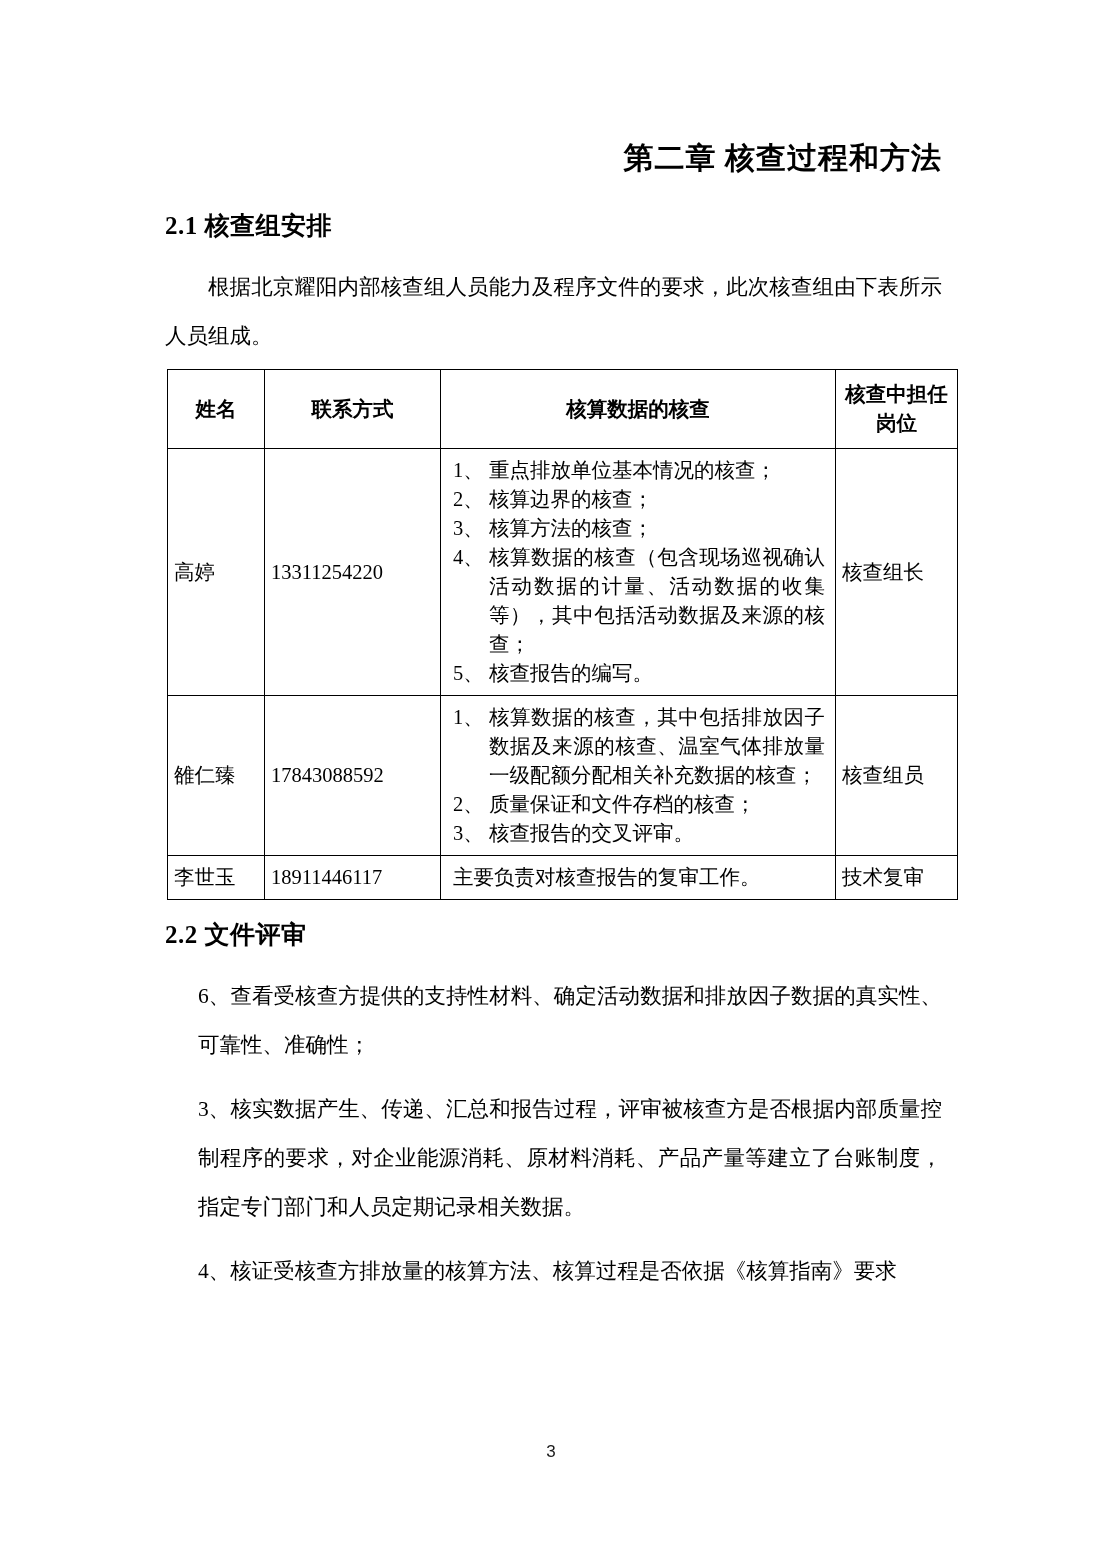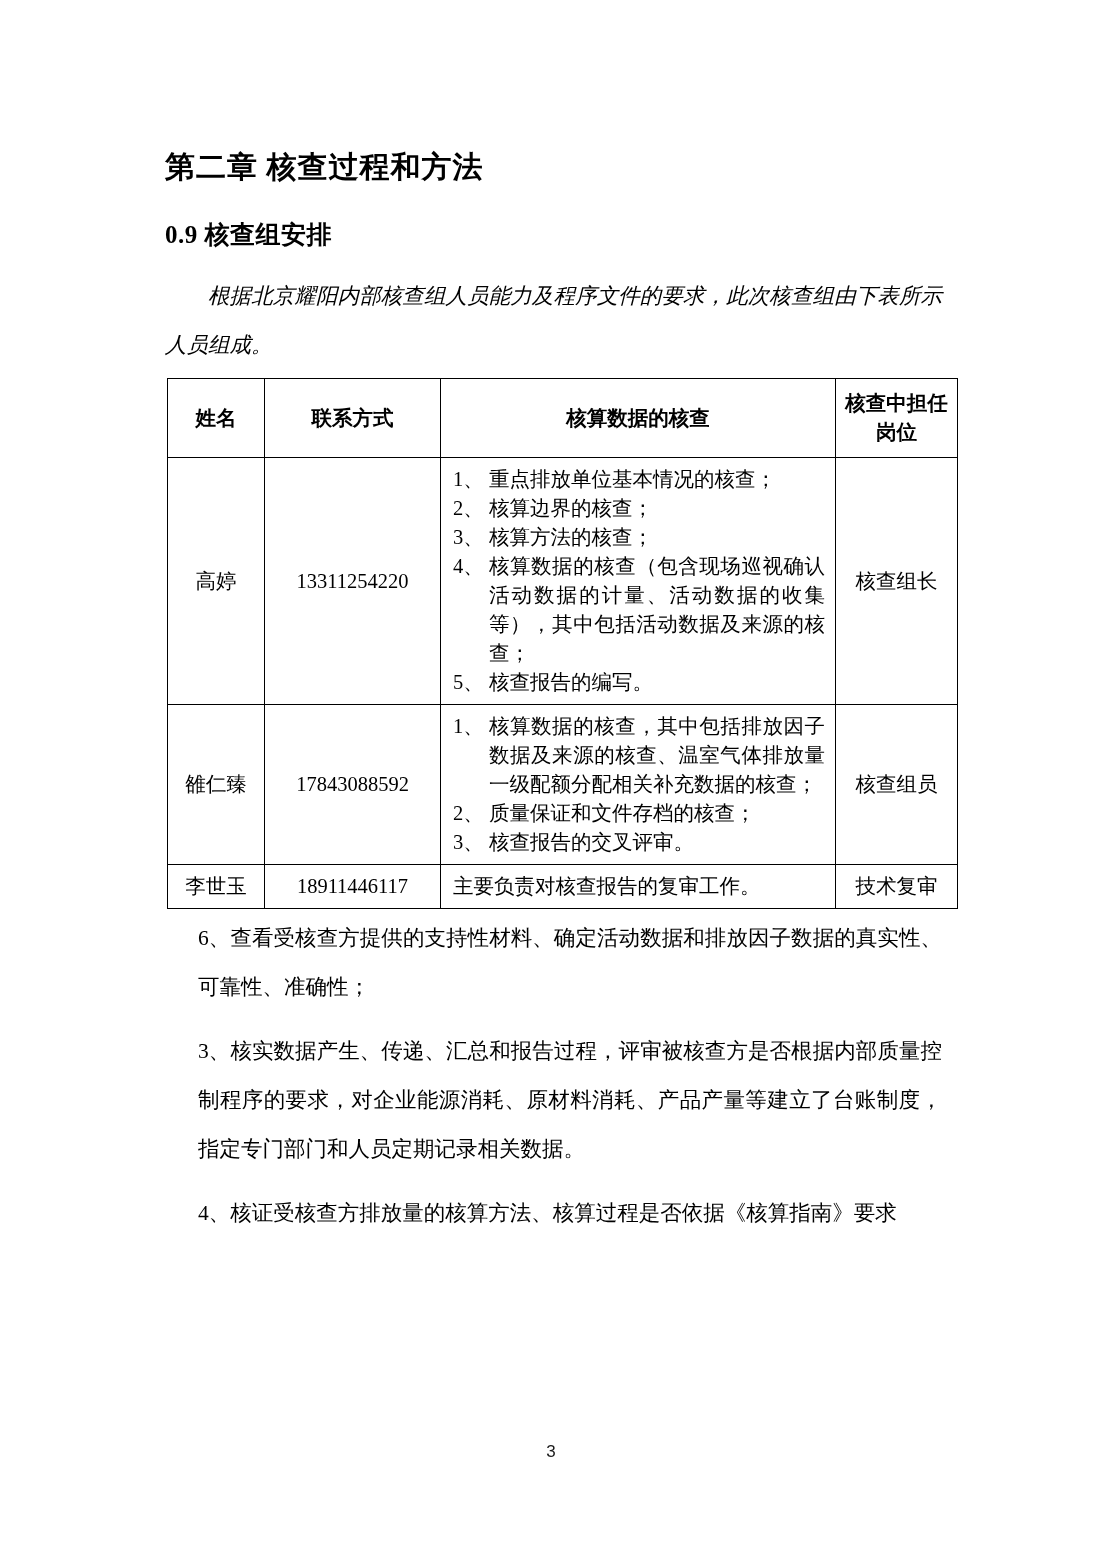--- a/index.html
+++ b/index.html
@@ -13,41 +13,41 @@
     height: 1559px;
     margin: 0 auto;
     background: #ffffff;
     color: #000000;
     font-family: "Liberation Serif", "DejaVu Serif", serif;
     box-sizing: border-box;
     padding: 130px 160px 0 165px;
     overflow: hidden;
   }
   .chapter-title {
-    text-align: left;
+    text-align: right;
     font-size: 30px;
     font-weight: 700;
     line-height: 42px;
     letter-spacing: 1px;
-    margin: 16px 0 30px 0;
+    margin: 7px 0 30px 0;
   }
   .section-heading {
     font-size: 25px;
     font-weight: 700;
     line-height: 34px;
     margin: 30px 0 20px 0;
     letter-spacing: 0.5px;
   }
   .body-para {
     font-size: 21.5px;
     line-height: 49px;
     text-align: justify;
     margin: 0 0 8px 0;
   }
-  .first-indent { text-indent: 2em; font-style: italic; }
+  .first-indent { text-indent: 2em; }
   .table-caption {
     text-align: center;
     font-size: 19px;
     font-weight: 700;
     margin: 22px 0 18px 0;
     line-height: 26px;
   }
   table.members {
     border-collapse: collapse;
     table-layout: fixed;
@@ -62,21 +62,21 @@
     box-sizing: border-box;
   }
   table.members th {
     font-weight: 700;
     text-align: center;
     padding: 10px 6px;
     line-height: 29px;
     height: 62px;
   }
   td.cell-center {
-    text-align: center;
+    text-align: left;
     padding: 4px 6px;
     line-height: 29px;
   }
   td.cell-duties {
     padding: 7px 10px 7px 12px;
     line-height: 29px;
   }
   .duty-item { display: flex; }
   .duty-num {
     flex: 0 0 36px;
@@ -105,21 +105,21 @@
     color: #1a1a1a;
   }
 </style>
 </head>
 <body>
 
 <div class="page">
 
   <h1 class="chapter-title">第二章 核查过程和方法</h1>
 
-  <h2 class="section-heading">0.9 核查组安排</h2>
+  <h2 class="section-heading">2.1 核查组安排</h2>
 
   <p class="body-para first-indent">根据北京耀阳内部核查组人员能力及程序文件的要求，此次核查组由下表所示人员组成。</p>
 
 
   <table class="members">
     <colgroup>
       <col style="width:97px">
       <col style="width:176px">
       <col style="width:395px">
       <col style="width:122px">
@@ -181,20 +181,21 @@
       </tr>
       <tr>
         <td class="cell-center">李世玉</td>
         <td class="cell-center">18911446117</td>
         <td class="cell-duties duty-plain">主要负责对核查报告的复审工作。</td>
         <td class="cell-center">技术复审</td>
       </tr>
     </tbody>
   </table>
 
+  <h2 class="section-heading" style="margin-top:18px;">2.2 文件评审</h2>
 
 
   <p class="review-item">6、查看受核查方提供的支持性材料、确定活动数据和排放因子数据的真实性、可靠性、准确性；</p>
   <p class="review-item gap-top">3、核实数据产生、传递、汇总和报告过程，评审被核查方是否根据内部质量控制程序的要求，对企业能源消耗、原材料消耗、产品产量等建立了台账制度，指定专门部门和人员定期记录相关数据。</p>
   <p class="review-item gap-top">4、核证受核查方排放量的核算方法、核算过程是否依据《核算指南》要求</p>
 
   <div class="page-number">3</div>
 
 </div>
 

